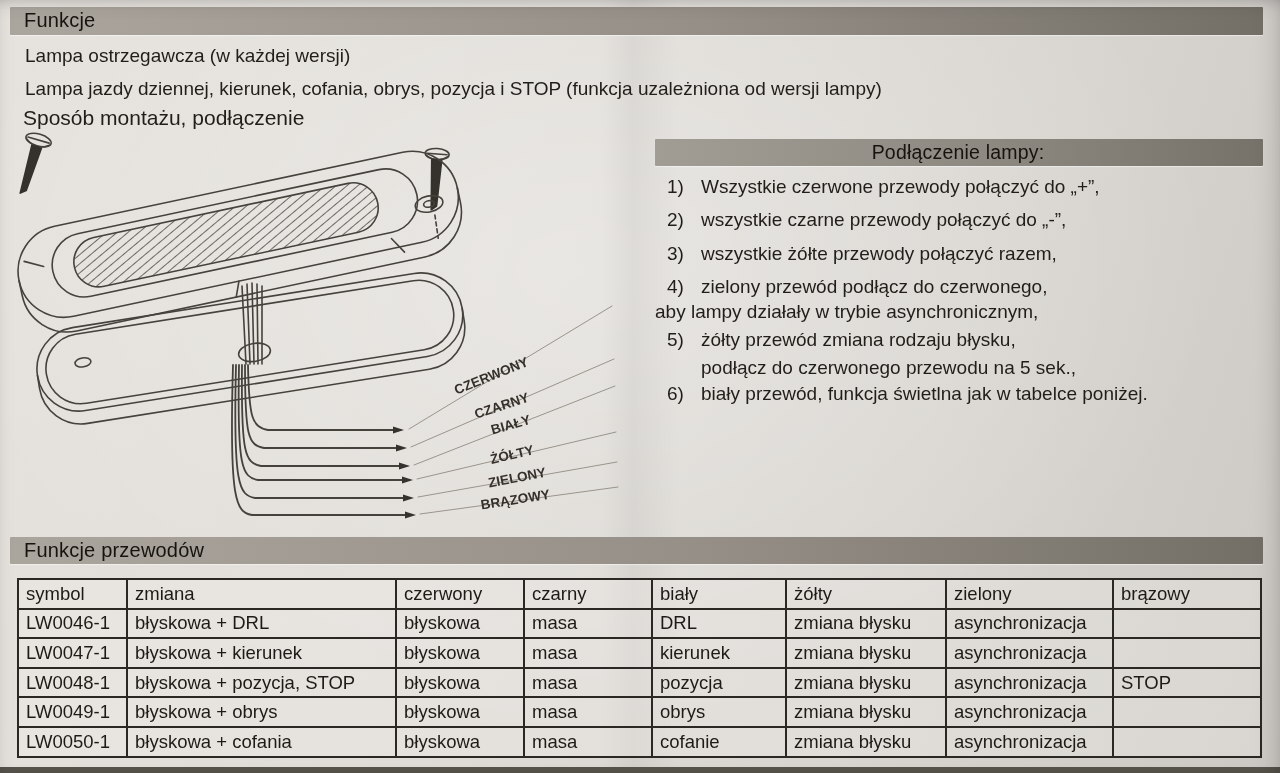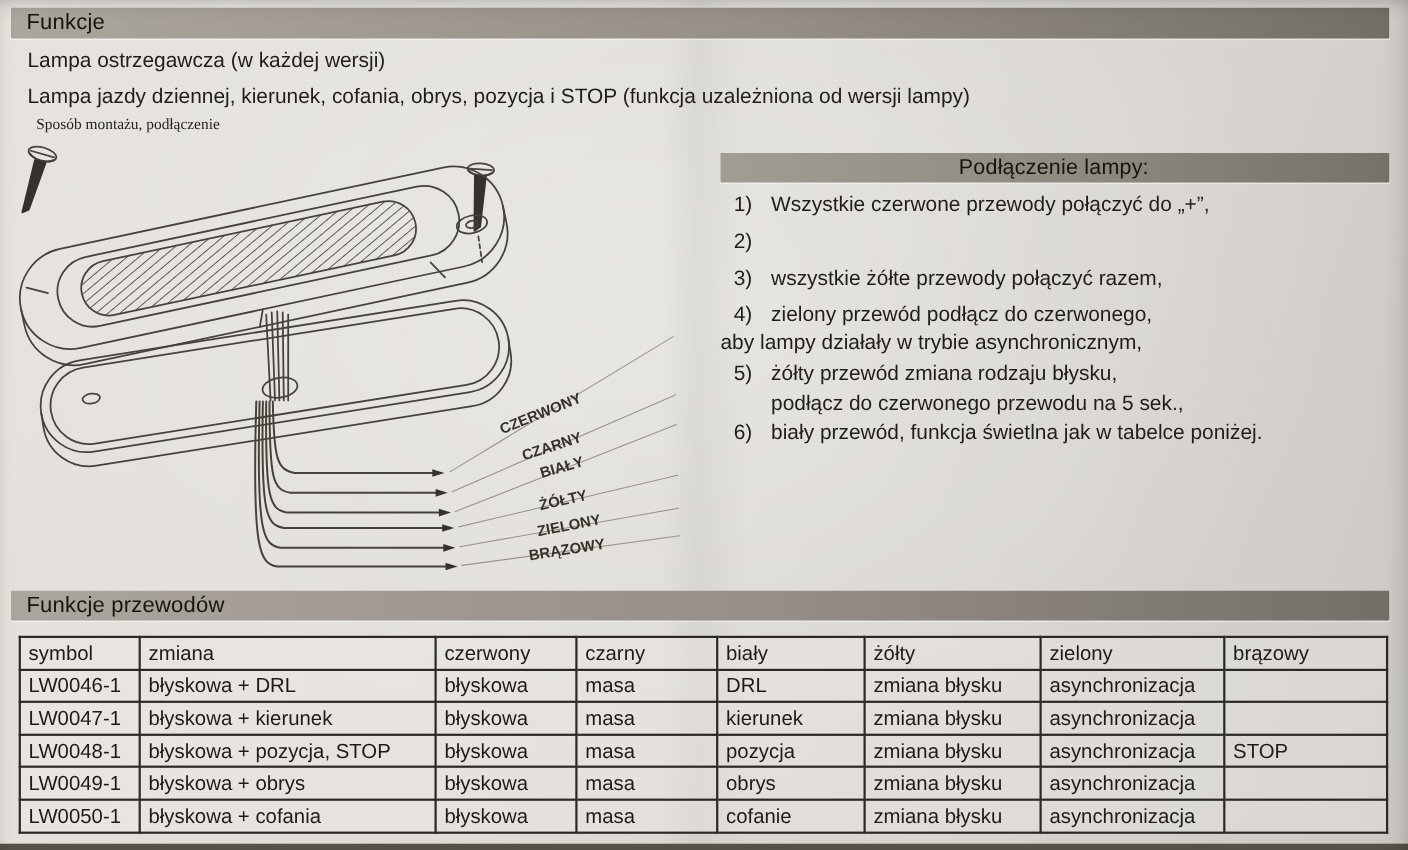--- a/index.html
+++ b/index.html
@@ -46,21 +46,21 @@
 <body>
 
 <div class="screen">
 
   <div class="gray-bar" style="left:10px;top:7px;width:1253px;height:28px;">
     <div class="bar-label">Funkcje</div>
   </div>
 
   <div class="bodyline" style="left:25px;top:78px;">Lampa jazdy dziennej, kierunek, cofania, obrys, pozycja i STOP (funkcja uzależniona od wersji lampy)</div>
   <div class="bodyline" style="left:25px;top:45px;">Lampa ostrzegawcza (w każdej wersji)</div>
-  <div class="bodyline" style="left:33px;top:106px;font-size:14px;font-family:Liberation Serif, serif;">Sposób montażu, podłączenie</div>
+  <div class="bodyline" style="left:23px;top:106px;font-size:21px;">Sposób montażu, podłączenie</div>
 
   <svg class="abs" style="left:0;top:128px;" width="655" height="410" viewBox="0 0 655 410">
     <defs>
       <pattern id="hatch" patternUnits="userSpaceOnUse" width="7" height="7" patternTransform="rotate(62)">
         <line x1="0" y1="0" x2="0" y2="7" stroke="#55504a" stroke-width="1.7"></line>
       </pattern>
     </defs>
     <g stroke="#45413b" fill="none" stroke-width="1.6" stroke-linecap="round" stroke-linejoin="round">
 
       <g transform="rotate(16 38 14)">
@@ -147,20 +147,21 @@
     <div class="bar-label" style="padding-left:10px;font-size:19.5px;">Podłączenie lampy:</div>
   </div>
 
   <div class="conn-list">
     <div class="conn-row" style="top:176px;">
       <span class="conn-num">1)</span>
       <span>Wszystkie czerwone przewody połączyć do „+”,</span>
     </div>
     <div class="conn-row" style="top:209px;">
       <span class="conn-num">2)</span>
+      <span>wszystkie czarne przewody połączyć do „-”,</span>
     </div>
     <div class="conn-row" style="top:243px;">
       <span class="conn-num">3)</span>
       <span>wszystkie żółte przewody połączyć razem,</span>
     </div>
     <div class="conn-row" style="top:276px;">
       <span class="conn-num">4)</span>
       <span>zielony przewód podłącz do czerwonego,</span>
     </div>
     <div class="conn-row" style="top:301px;flex-direction:column;">

